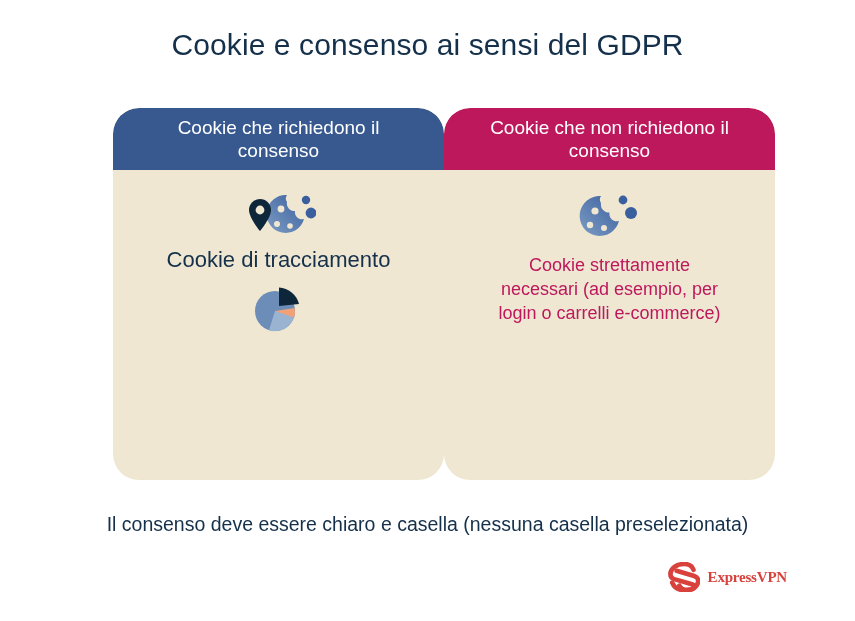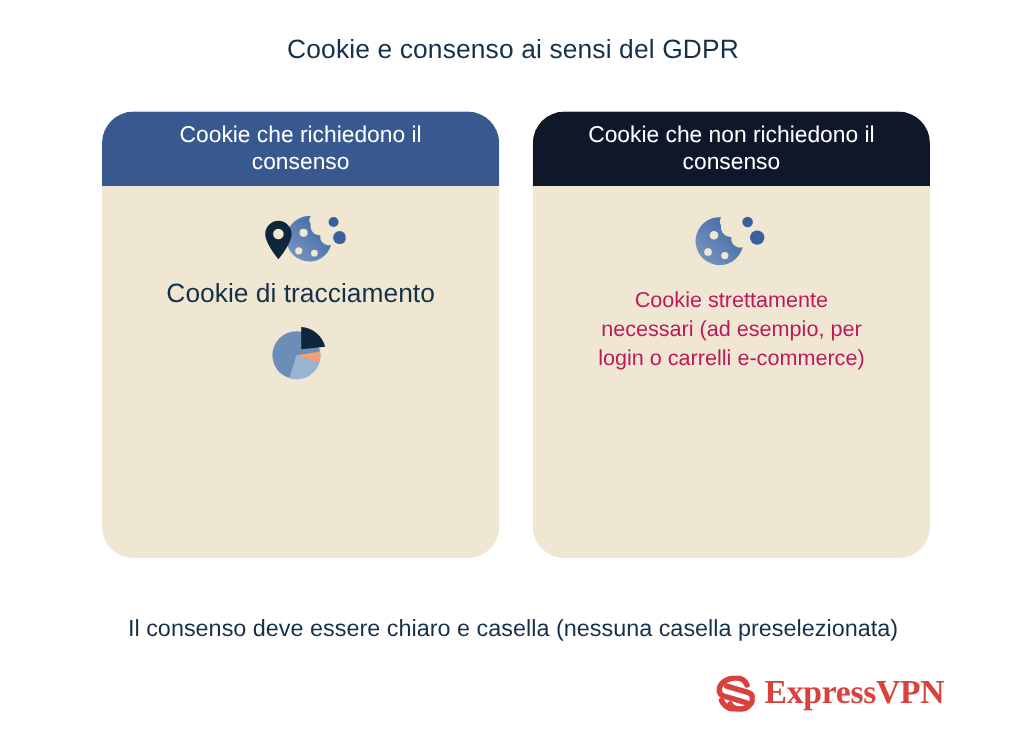--- a/index.html
+++ b/index.html
@@ -15,34 +15,34 @@
     overflow: hidden;
     position: relative;
   }
 
   #page-title {
     position: absolute;
     left: 0;
     top: 28px;
     width: 855px;
     text-align: center;
-    font-size: 22px;
+    font-size: 30px;
     font-weight: 400;
     color: #14304a;
     letter-spacing: 0.1px;
   }
 
   #columns {
     position: absolute;
     left: 85px;
-    top: 93px;
+    top: 108px;
     width: 690px;
     height: 284px;
     display: flex;
-    justify-content: space-between;
+    justify-content: flex-end;
   }
 
   .panel {
     width: 331px;
     height: 372px;
     border-radius: 26px;
     background: #efe7d2;
     overflow: hidden;
     display: flex;
     flex-direction: column;
@@ -57,21 +57,21 @@
     justify-content: center;
     text-align: center;
     color: #ffffff;
     font-size: 19px;
     line-height: 1.22;
     padding: 0 22px;
     box-sizing: border-box;
     border-radius: 26px 26px 0 0;
   }
   .panel-header.blue { background: #37598f; }
-  .panel-header.orange { background: #0f172a; }
+  .panel-header.orange { background: #be185d; }
 
   .panel-body {
     flex: 1 1 auto;
     display: flex;
     flex-direction: column;
     align-items: center;
     box-sizing: border-box;
   }
   .panel-body.left { padding-top: 18px; }
   .panel-body.right {
@@ -126,21 +126,21 @@
   #brand-logo {
     position: absolute;
     right: 68px;
     top: 562px;
     display: flex;
     align-items: center;
     gap: 8px;
   }
   #brand-wordmark {
     font-family: "Liberation Serif", serif;
-    font-size: 28px;
+    font-size: 15px;
     font-weight: 700;
     color: #d8413c;
     letter-spacing: -0.2px;
   }
 
   svg { display: block; }
 </style>
 </head>
 <body>
 

